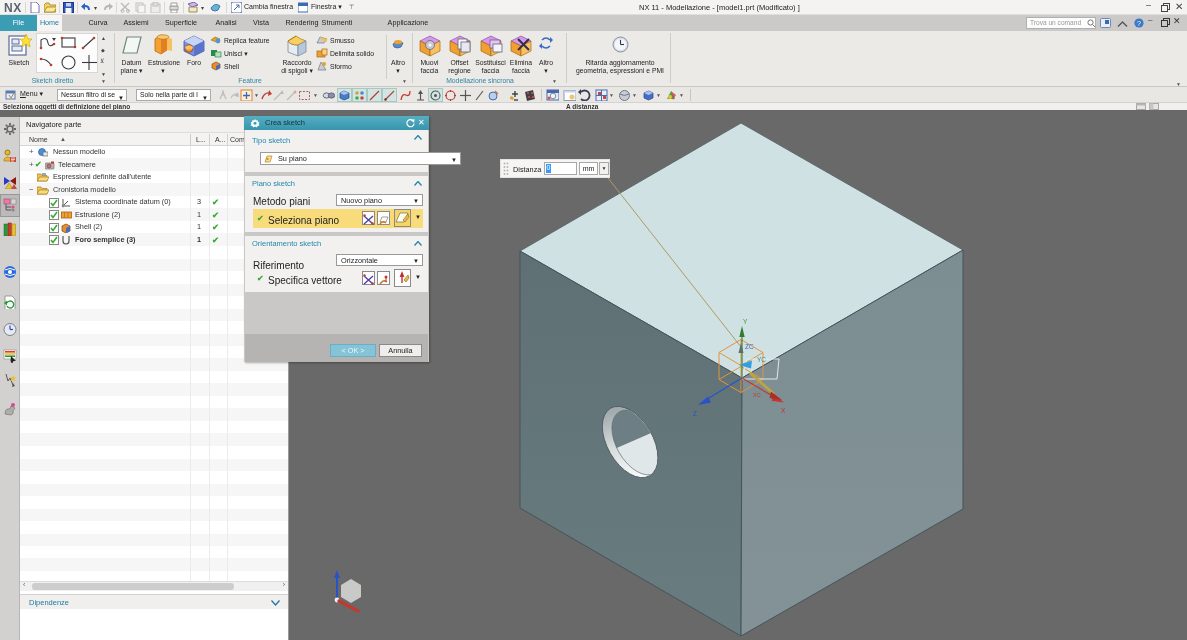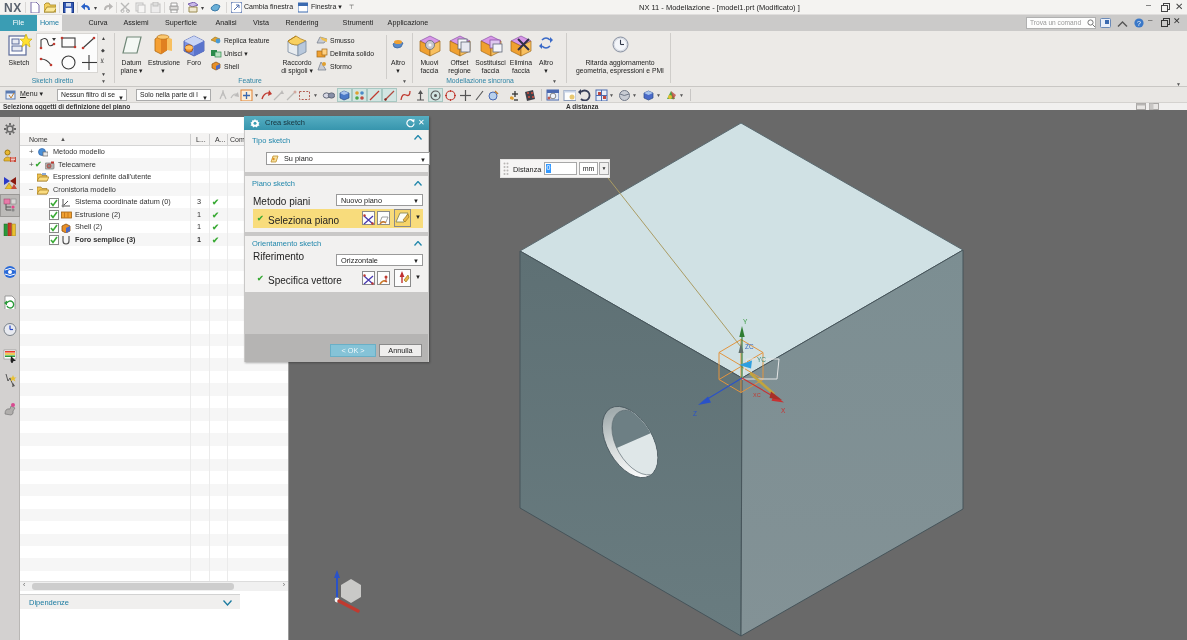--- a/index.html
+++ b/index.html
@@ -43,21 +43,21 @@
 #nav { position:absolute; left:20px; top:117px; width:269px; height:523px; background:#fff; border-right:1px solid #9a9a9a; }
 #navhdr { position:absolute; left:0; top:0; width:268px; height:16px; background:#f1f0ef; font-size:7.5px; color:#222; line-height:16px; padding-left:6px; border-bottom:1px solid #dcdcdc;}
 #navcols { position:absolute; left:0; top:16px; width:268px; height:13px; background:#f4f3f2; border-bottom:1px solid #d5d5d5; font-size:7px; color:#333; }
 #tree { position:absolute; left:0; top:29px; width:268px; height:435px;
   background:repeating-linear-gradient(#ffffff 0, #ffffff 12.5px, #f6f6f6 12.5px, #f6f6f6 25px); }
 .colline { position:absolute; top:0; width:1px; height:435px; background:#ebebeb; }
 .trow { position:absolute; left:0; width:268px; height:12.5px; font-size:7.3px; color:#333; line-height:12.5px; white-space:nowrap; }
 .trow svg { vertical-align:-2px; }
 #hscroll { position:absolute; left:0; top:464px; width:268px; height:10px; background:#f0f0f0; border-top:1px solid #dcdcdc; }
 #hthumb { position:absolute; left:12px; top:1px; width:202px; height:7px; background:#cdcdcd; border-radius:3px;}
-.bpanel { position:absolute; left:0; width:220px; height:15px; background:#f0efee; border-top:1px solid #d2d2d2; font-size:7.5px; color:#1b7ba0; line-height:15px; padding-left:9px; }
+.bpanel { position:absolute; left:0; width:268px; height:15px; background:#f0efee; border-top:1px solid #d2d2d2; font-size:7.5px; color:#1b7ba0; line-height:15px; padding-left:9px; }
 .bpanel .chev { position:absolute; right:8px; top:1px; color:#1b7ba0; font-size:9px; }
 
 #dlg { position:absolute; left:244px; top:116px; width:185px; height:246px; background:#c9c8c7; box-shadow:1px 1px 2px rgba(0,0,0,0.3); }
 #dlgtitle { position:absolute; left:0; top:0; width:185px; height:14px; background:linear-gradient(#56aec2,#3795ad); font-size:7.5px; color:#17333c; line-height:14px; }
 .sect { position:absolute; left:1px; width:183px; background:#f2f1f0; }
 .shdr { position:absolute; left:7px; top:3px; font-size:7.5px; color:#2187ab; }
 .schev { position:absolute; right:6px; top:5px; width:8px; height:5px; }
 .dcombo { position:absolute; height:13px; background:#fff; border:1px solid #9a9a9a; font-size:7.3px; color:#222; line-height:11px; padding-left:4px; }
 .dlabel { position:absolute; font-size:10px; color:#222; }
 .ycheck { position:absolute; color:#3aaa35; font-weight:bold; font-size:8px; }
@@ -144,21 +144,21 @@
 
 <div id="tabbar">
   <div class="tab" id="tab-file" style="left:0;width:37px">File</div>
   <div class="tab" id="tab-home" style="left:37px;width:25px">Home</div>
   <div class="tab" style="left:84px;width:28px">Curva</div>
   <div class="tab" style="left:119px;width:34px">Assiemi</div>
   <div class="tab" style="left:161px;width:40px">Superficie</div>
   <div class="tab" style="left:211px;width:30px">Analisi</div>
   <div class="tab" style="left:249px;width:24px">Vista</div>
   <div class="tab" style="left:281px;width:42px">Rendering</div>
-  <div class="tab" style="left:338px;width:40px">Strumenti</div>
+  <div class="tab" style="left:317px;width:40px">Strumenti</div>
   <div class="tab" style="left:383px;width:50px">Applicazione</div>
 
   <div style="position:absolute;left:1026px;top:2px;width:70px;height:12px;background:#fdfdfd;border:1px solid #b0b0b0;font-size:6.6px;color:#999;line-height:10px;padding-left:3px">Trova un comand</div>
   <svg style="position:absolute;left:1087px;top:4px" width="9" height="9">
       <circle cx="3.5" cy="3.5" r="2.6" fill="none" stroke="#777"></circle>
       <path d="M5.5 5.5 L8 8" stroke="#777"></path>
     </svg>
   <svg style="position:absolute;left:1100px;top:3px" width="11" height="10">
       <rect x="0.5" y="0.5" width="10" height="9" rx="1" fill="#e8eef8" stroke="#6a8ab8"></rect>
       <rect x="5" y="2" width="4" height="4" fill="#3a6ab0"></rect>
@@ -665,41 +665,42 @@
       <polygon points="9,14 10,10 12,13" fill="#555"></polygon>
       <polygon points="10,2 11,4.5 13.5,4.5 11.5,6 12.5,8.5 10,7 7.5,8.5 8.5,6 6.5,4.5 9,4.5" fill="#e8c030"></polygon>
     </svg>
   <svg class="ricon" style="top:285px" width="14" height="15">
       <path d="M2 12 Q2 6 7 7 L8 4 L12 6 L10 9 Q11 12 8 13 z" fill="#b0aeac" stroke="#777" stroke-width="0.7"></path>
       <circle cx="10" cy="3" r="2" fill="#d84a90"></circle>
     </svg>
 </div>
 
 <div id="nav">
+  <div id="navhdr">Navigatore parte</div>
   <div id="navcols">
     <span style="position:absolute;left:9px;top:3px">Nome</span>
     <span style="position:absolute;left:40px;top:3px;font-size:6px;color:#555">▲</span>
     <span style="position:absolute;left:176px;top:3px">L...</span>
     <span style="position:absolute;left:195px;top:3px">A...</span>
     <span style="position:absolute;left:210px;top:3px">Com</span>
     <div style="position:absolute;left:170px;top:1px;width:1px;height:11px;background:#cfcfcf"></div>
     <div style="position:absolute;left:189px;top:1px;width:1px;height:11px;background:#cfcfcf"></div>
     <div style="position:absolute;left:207px;top:1px;width:1px;height:11px;background:#cfcfcf"></div>
   </div>
   <div id="tree">
     <div class="colline" style="left:170px"></div>
     <div class="colline" style="left:189px"></div>
     <div class="colline" style="left:207px"></div>
     <div class="trow" style="top:0">
       <span style="position:absolute;left:9px;top:0;color:#555;font-size:8px">+</span>
       <svg style="position:absolute;left:18px;top:2px" width="10" height="9">
           <circle cx="4" cy="4" r="3.5" fill="#4a90d8" stroke="#2a60a8" stroke-width="0.7"></circle>
           <rect x="5" y="4" width="5" height="4" fill="#e8e8e8" stroke="#666" stroke-width="0.7"></rect>
         </svg>
-      <span style="position:absolute;left:33px">Metodo modello</span>
+      <span style="position:absolute;left:33px">Nessun modello</span>
     </div>
     <div class="trow" style="top:12.5px">
       <span style="position:absolute;left:9px;top:0;color:#555;font-size:8px">+</span>
       <span style="position:absolute;left:15px;top:0px;color:#3aaa35;font-weight:bold;font-size:8px">✔</span>
       <svg style="position:absolute;left:25px;top:2px" width="11" height="9">
           <rect x="0" y="2" width="9" height="6" rx="1" fill="#b8b6b4" stroke="#777" stroke-width="0.7"></rect>
           <circle cx="4" cy="5" r="2" fill="#888" stroke="#c03a30" stroke-width="0.8"></circle>
           <rect x="6" y="0.5" width="3" height="2" fill="#c03a30"></rect>
         </svg>
       <span style="position:absolute;left:38px">Telecamere</span>
@@ -797,21 +798,21 @@
         <polygon points="9.5,0 9,4.2 5.5,1.8" fill="#fff"></polygon>
       </svg>
     <span style="position:absolute;left:174px;top:0;color:#fff;font-size:8px">✕</span>
   </div>
 
   <div class="sect" style="top:14px;height:42px">
     <span class="shdr" style="top:6px">Tipo sketch</span>
       <svg class="schev" width="8" height="5">
         <polyline points="0.5,4.5 4,0.5 7.5,4.5" fill="none" stroke="#2187ab" stroke-width="1.3"></polyline>
       </svg>
-    <div class="dcombo" style="left:21px;top:22px;width:164px">
+    <div class="dcombo" style="left:15px;top:22px;width:201px">
       <svg style="position:absolute;left:3px;top:2px" width="9" height="9">
           <polygon points="1,7 3,1 8,1 6,7" fill="#f6e2a0" stroke="#c09030" stroke-width="0.8"></polygon>
           <circle cx="3.5" cy="4" r="1.2" fill="#e09020"></circle>
         </svg>
       <span style="margin-left:13px">Su piano</span>
       <span style="position:absolute;right:3px;top:2px;font-size:6px;color:#222">▼</span>
     </div>
   </div>
 
   <div class="sect" style="top:60px;height:56px">
@@ -838,21 +839,21 @@
           <path d="M8 10 L13 4 L14 7 L10 12 z" fill="#e8b84a" stroke="#9a7820" stroke-width="0.7"></path>
         </svg></div>
     <span style="position:absolute;left:170px;top:38px;font-size:6px;color:#222">▼</span>
   </div>
 
   <div class="sect" style="top:120px;height:56px">
     <span class="shdr">Orientamento sketch</span>
       <svg class="schev" width="8" height="5">
         <polyline points="0.5,4.5 4,0.5 7.5,4.5" fill="none" stroke="#2187ab" stroke-width="1.3"></polyline>
       </svg>
-    <span class="dlabel" style="left:8px;top:15px">Riferimento</span>
+    <span class="dlabel" style="left:8px;top:24px">Riferimento</span>
     <div class="dcombo" style="left:91px;top:18px;width:87px;height:12px">Orizzontale<span style="position:absolute;right:3px;top:1px;font-size:6px">▼</span></div>
     <span class="ycheck" style="left:12px;top:38px">✔</span>
     <span class="dlabel" style="left:23px;top:39px">Specifica vettore</span>
     <div class="dbtn" style="left:117px;top:35px"><svg width="11" height="12">
           <path d="M1 10 L10 2 M1 2 L10 10" stroke="#4a3ab0" stroke-width="1.3"></path>
           <circle cx="1.5" cy="1.5" r="1.2" fill="#c03a30"></circle>
           <circle cx="9.5" cy="9.5" r="1.2" fill="#c03a30"></circle>
         </svg></div>
     <div class="dbtn" style="left:132px;top:35px"><svg width="11" height="12">
           <path d="M2 10 Q5 5 9 8" fill="none" stroke="#c87828" stroke-width="1.5"></path>

